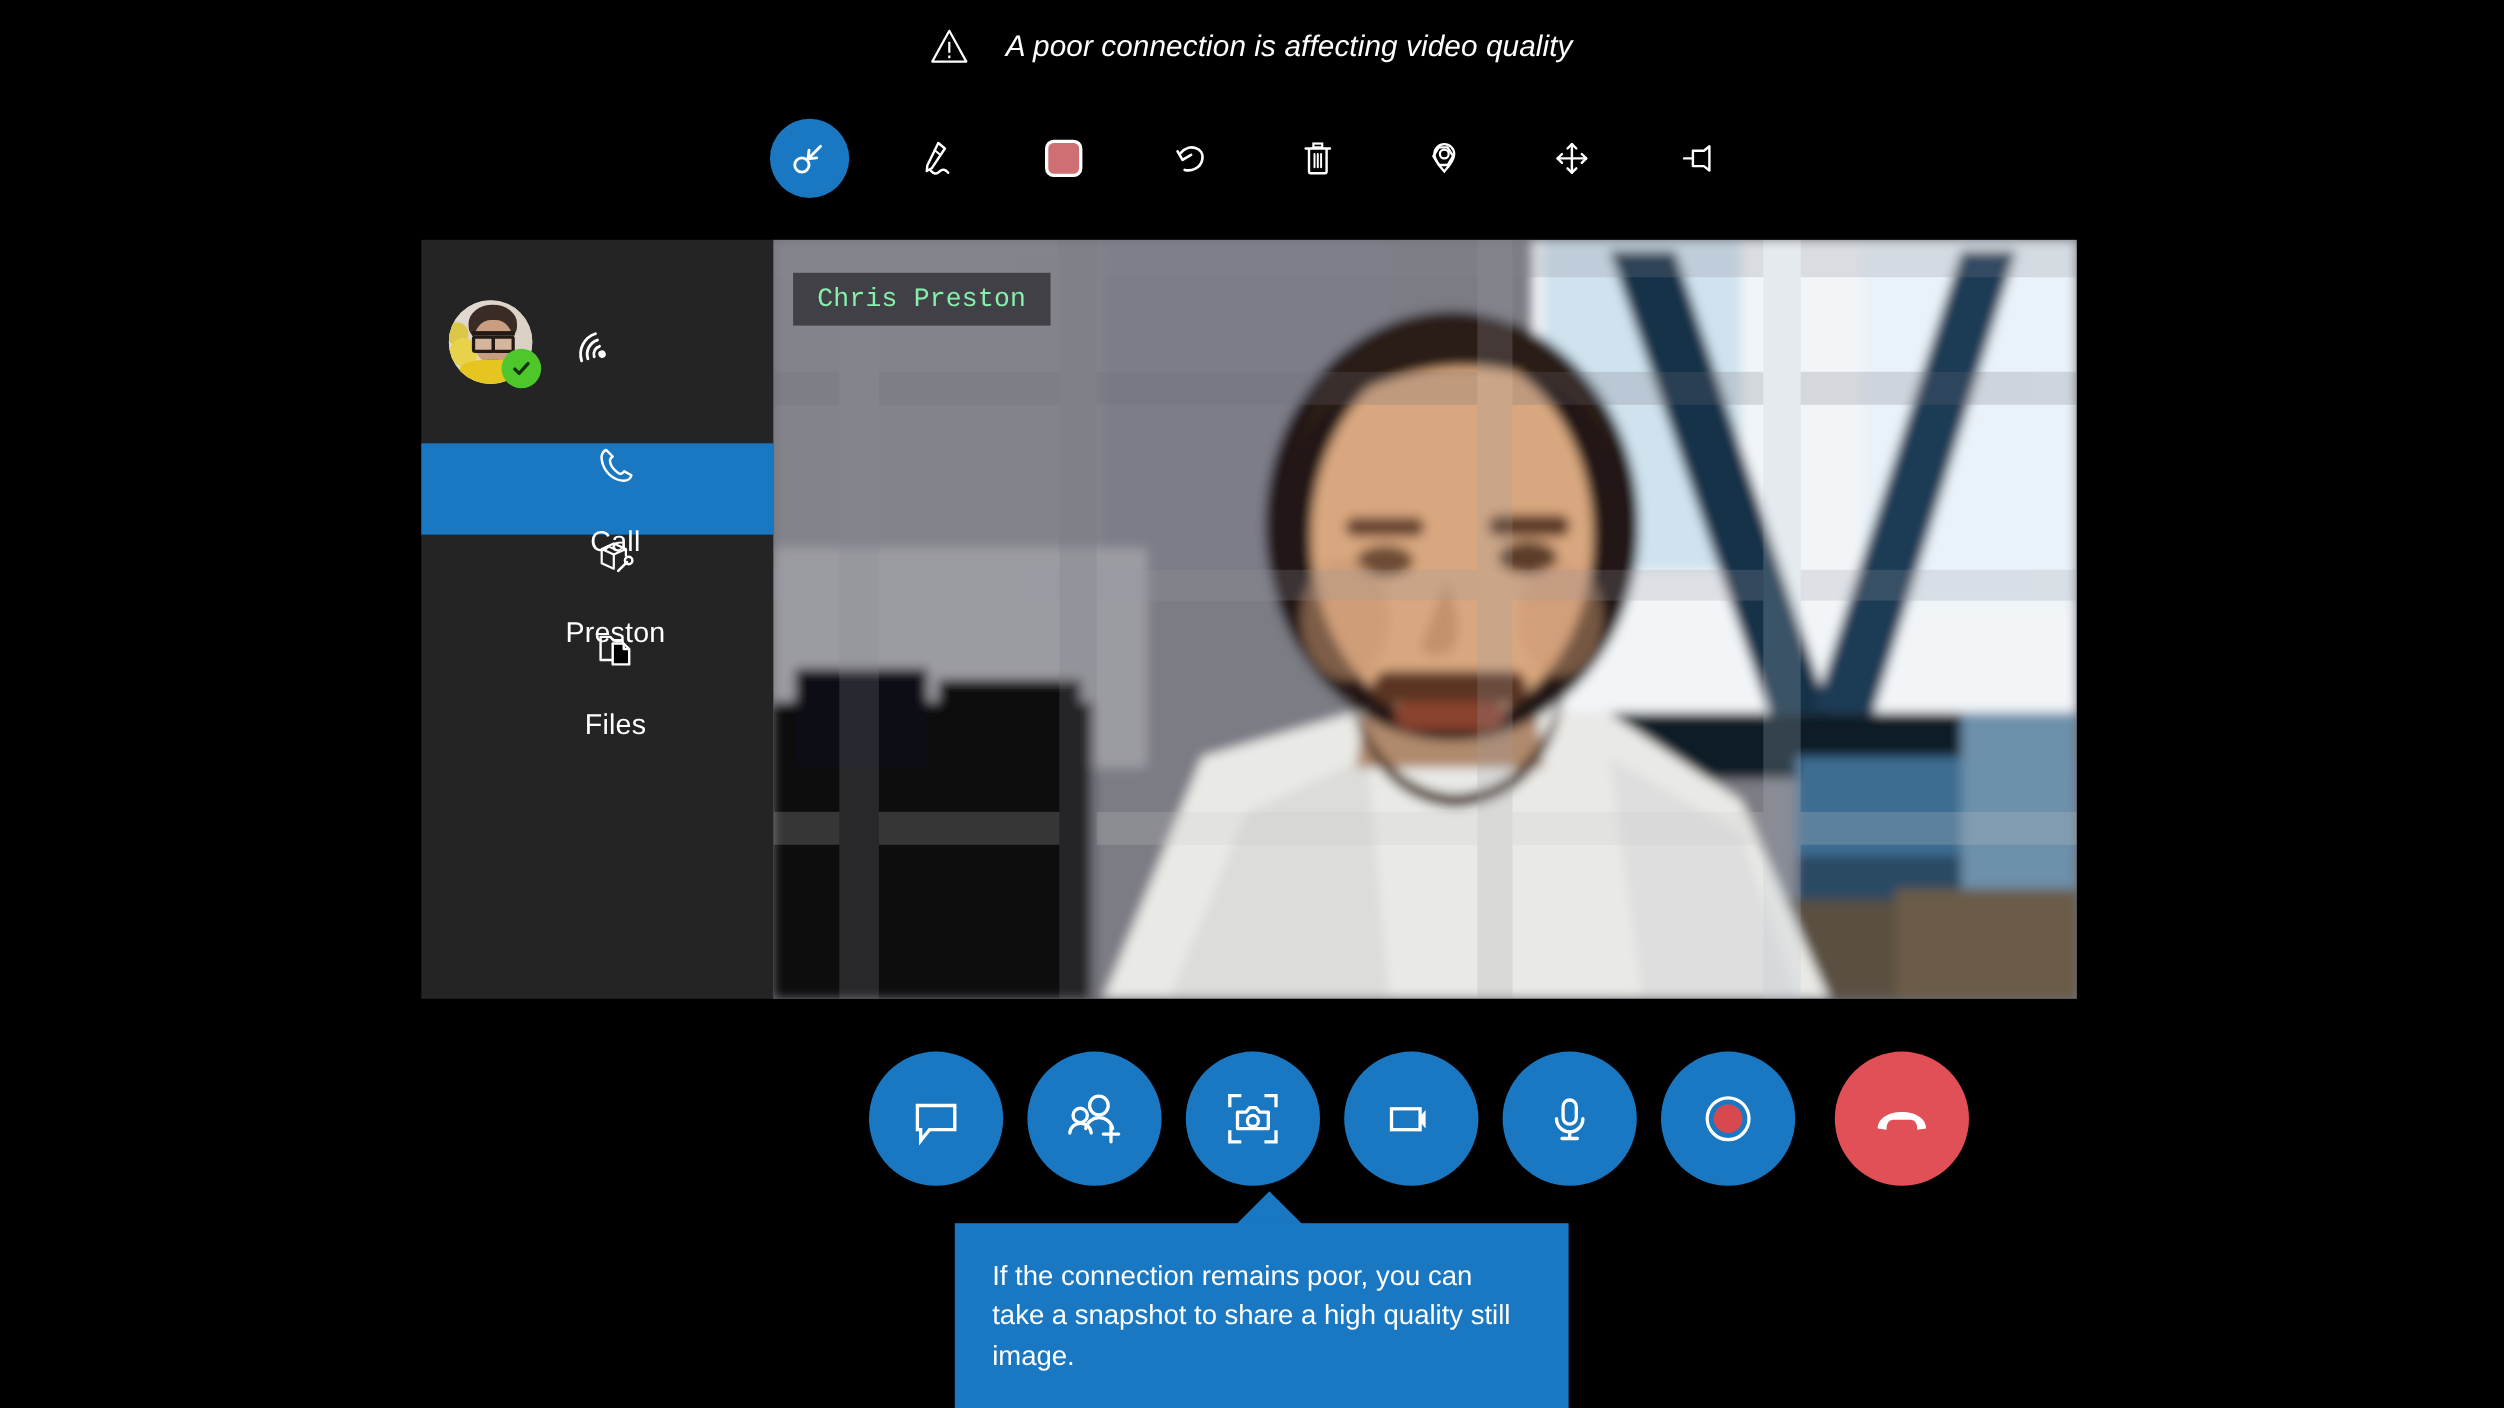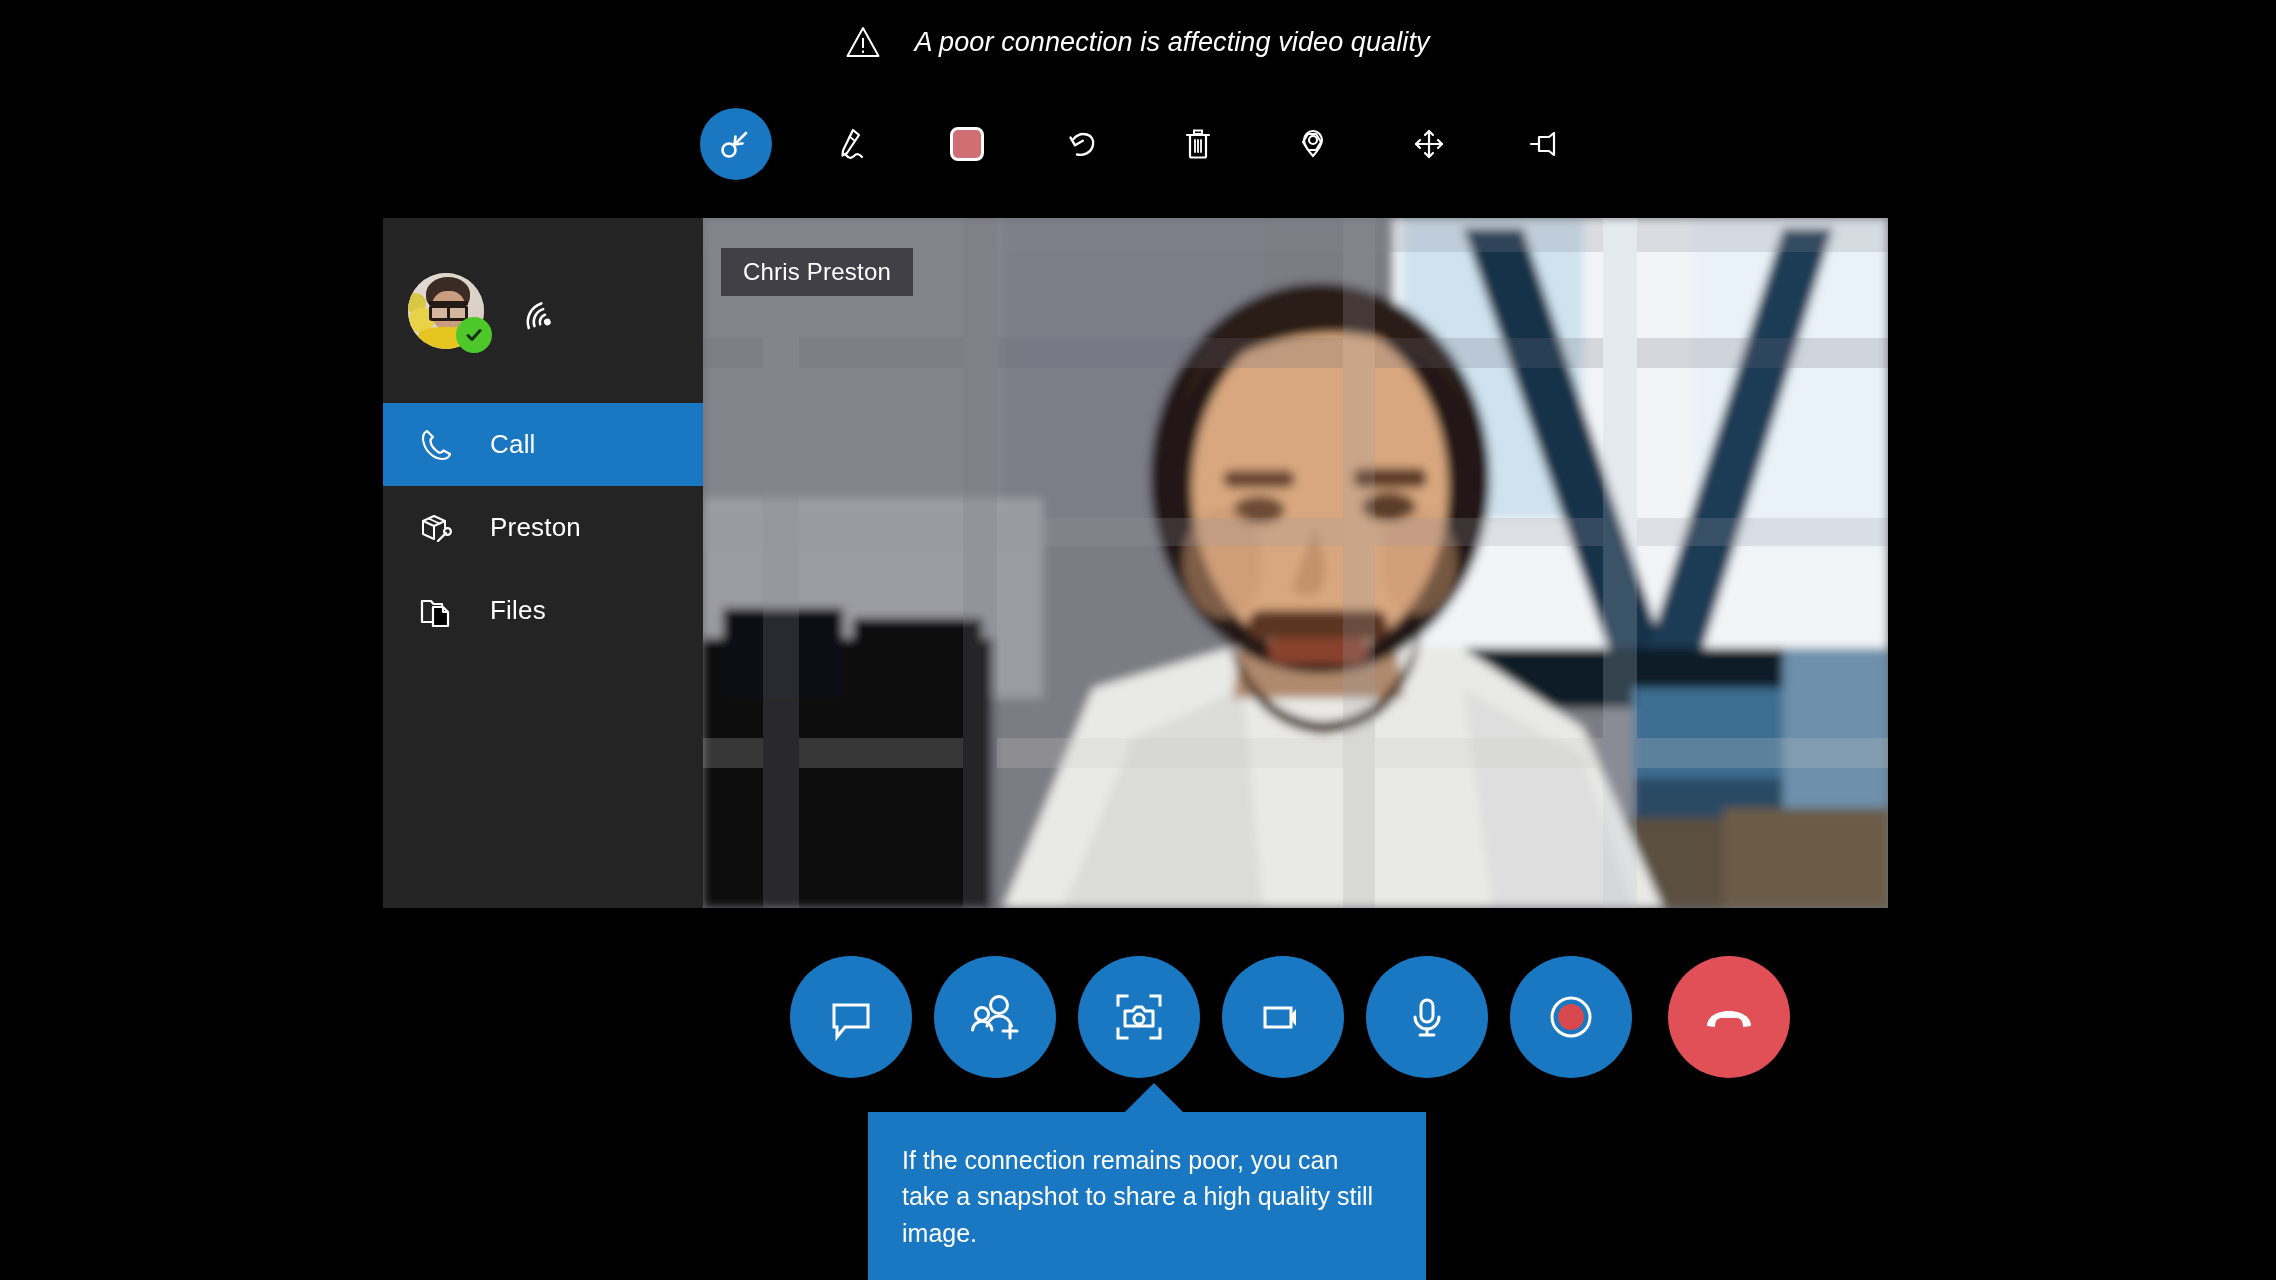--- a/index.html
+++ b/index.html
@@ -173,20 +173,21 @@
 
   .sidebar-nav { display: flex; flex-direction: column; }
   .nav-item {
     height: 83px;
     display: flex;
     align-items: center;
     gap: 34px;
     padding-left: 33px;
     cursor: pointer;
     color: #ffffff;
+    flex-direction: column;
   }
   .nav-item.active { background: #1a78c2; }
   .nav-icon { width: 40px; height: 40px; flex: none; display: block; }
   .nav-label { font-size: 26px; letter-spacing: 0.2px; }
   .nav-gap { height: 52px; }
 
   
   .video-panel {
     position: absolute;
     top: 0;
@@ -201,23 +202,24 @@
 
   .name-tag {
     position: absolute;
     left: 18px;
     top: 30px;
     height: 48px;
     padding: 0 22px;
     display: flex;
     align-items: center;
     background: rgba(48,48,52,0.80);
-    color: #ffffff;
+    color: #86efac;
     font-size: 24px;
     letter-spacing: 0.2px;
+    font-family: Liberation Mono, monospace;
   }
 
   
   .call-controls {
     position: absolute;
     top: 943px;
     left: 790px;
     width: 960px;
     height: 148px;
     display: flex;

